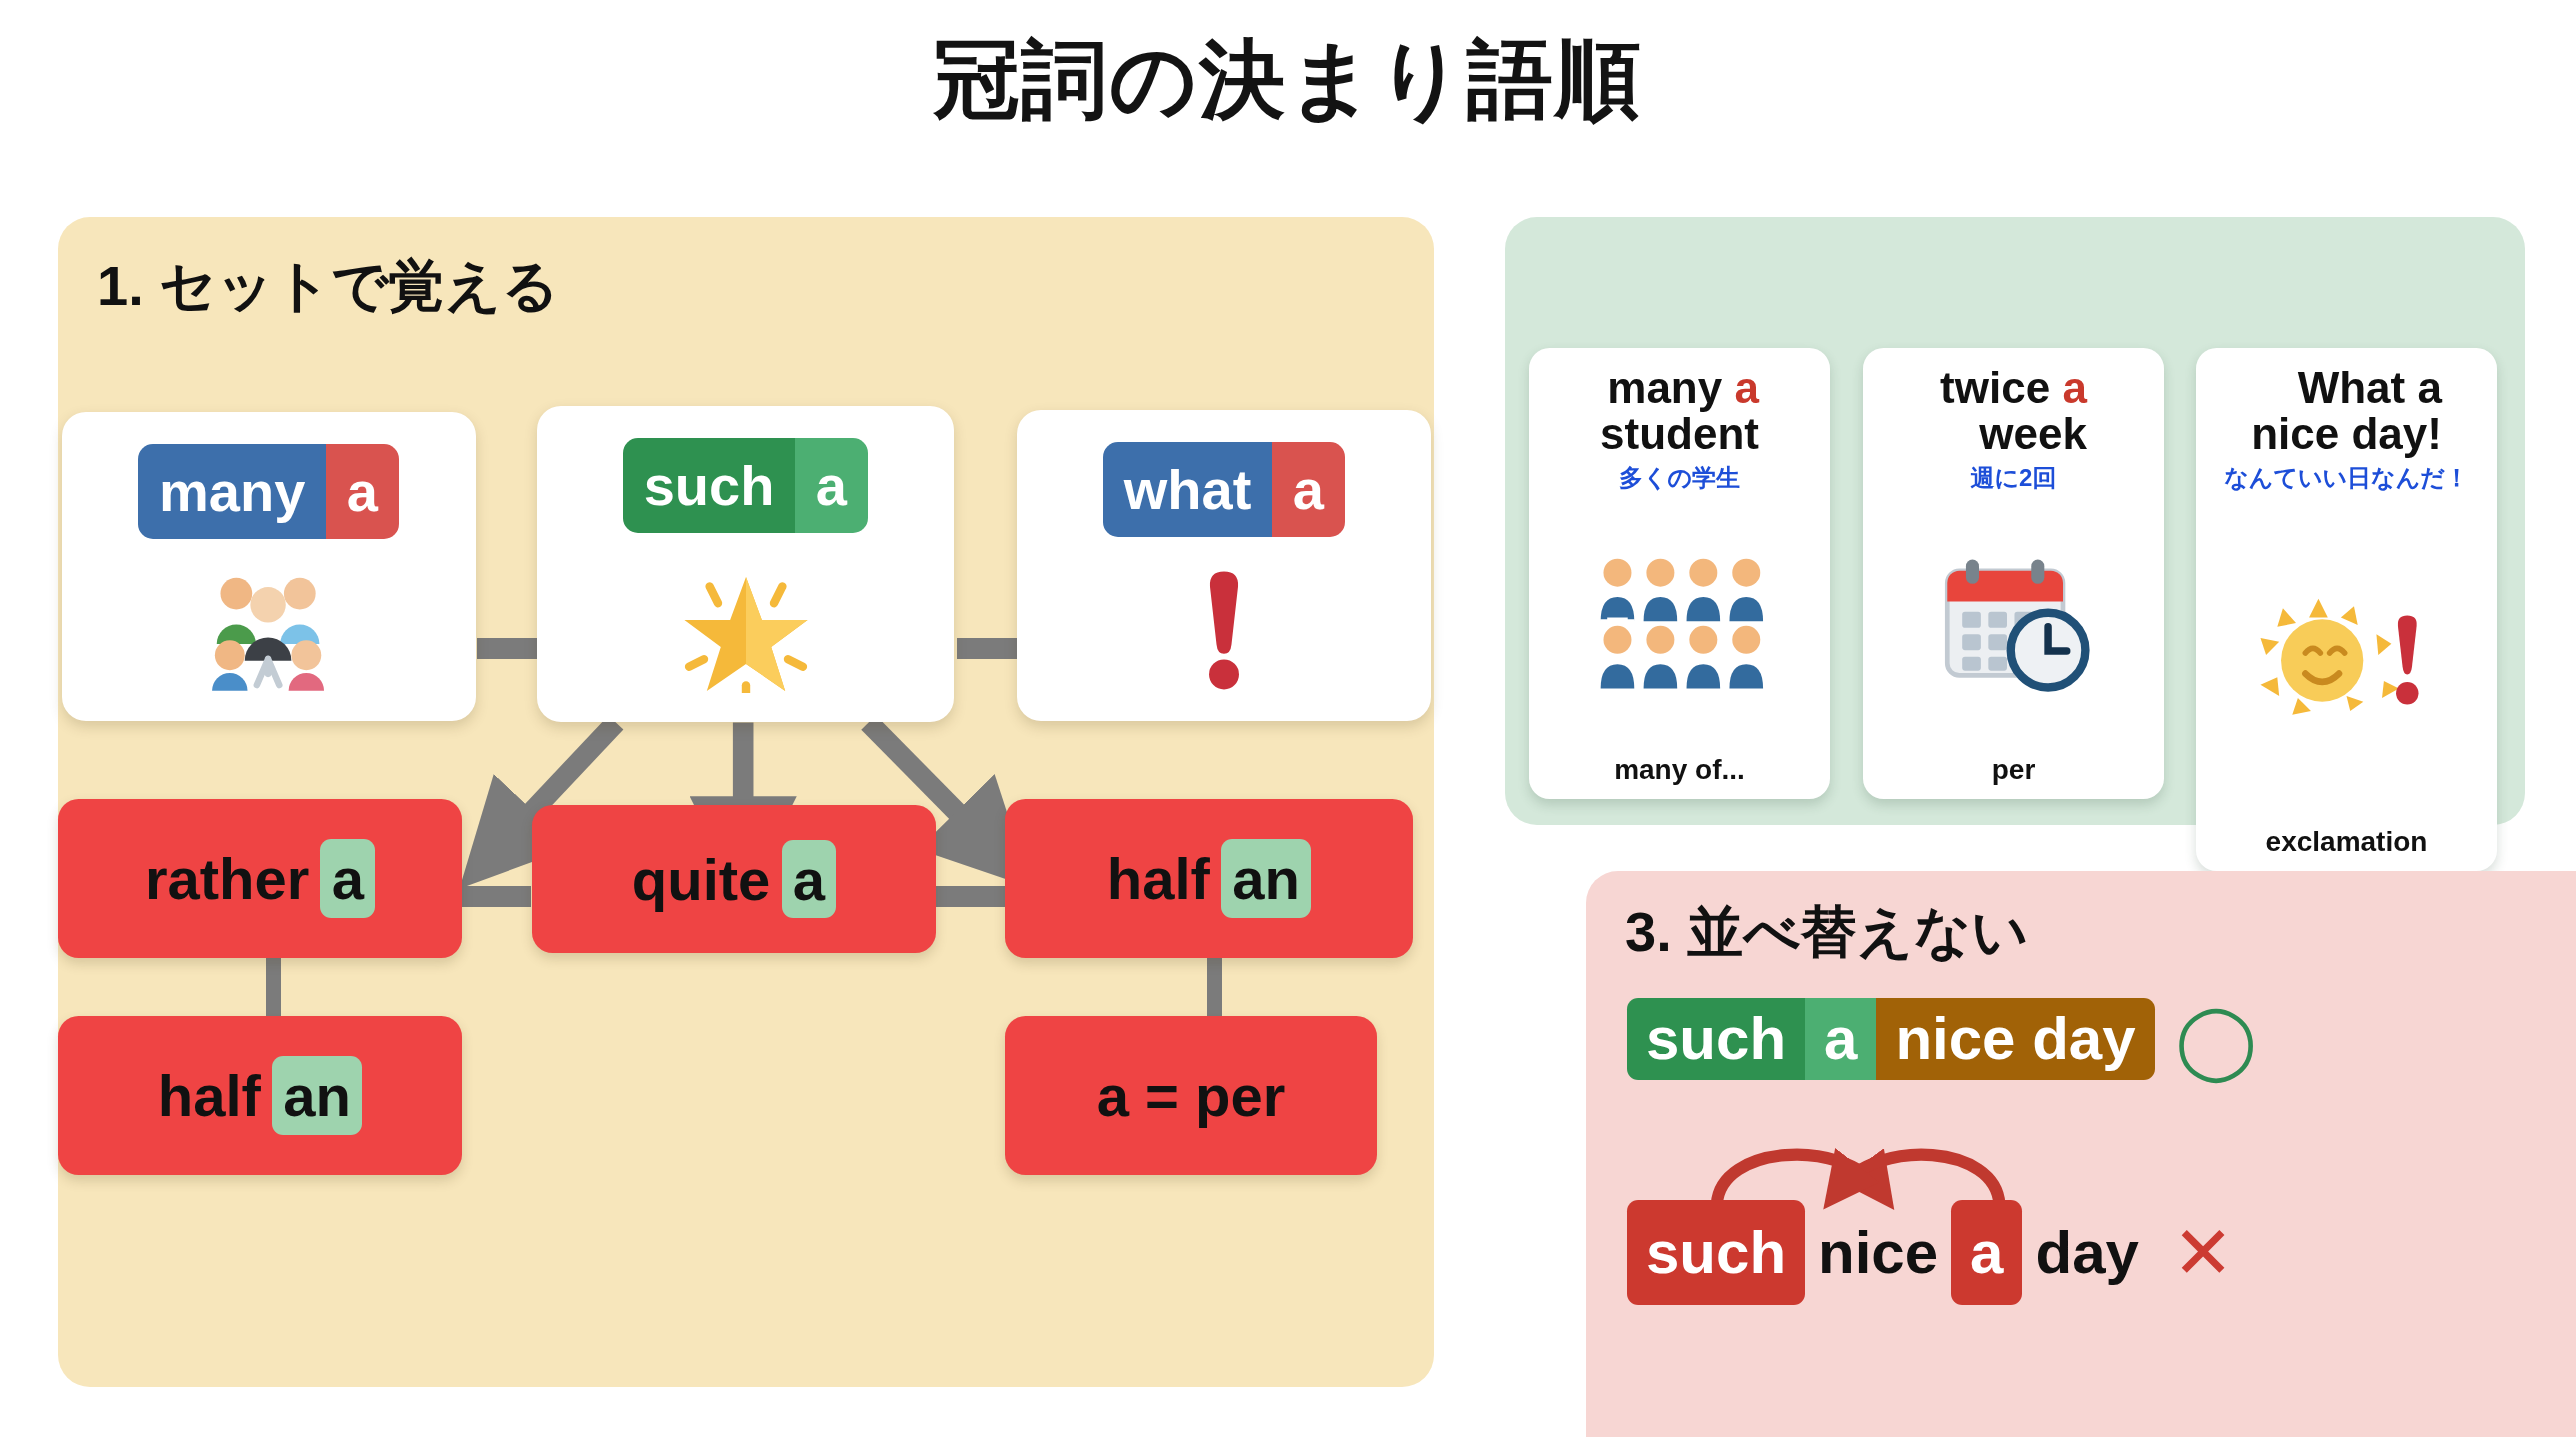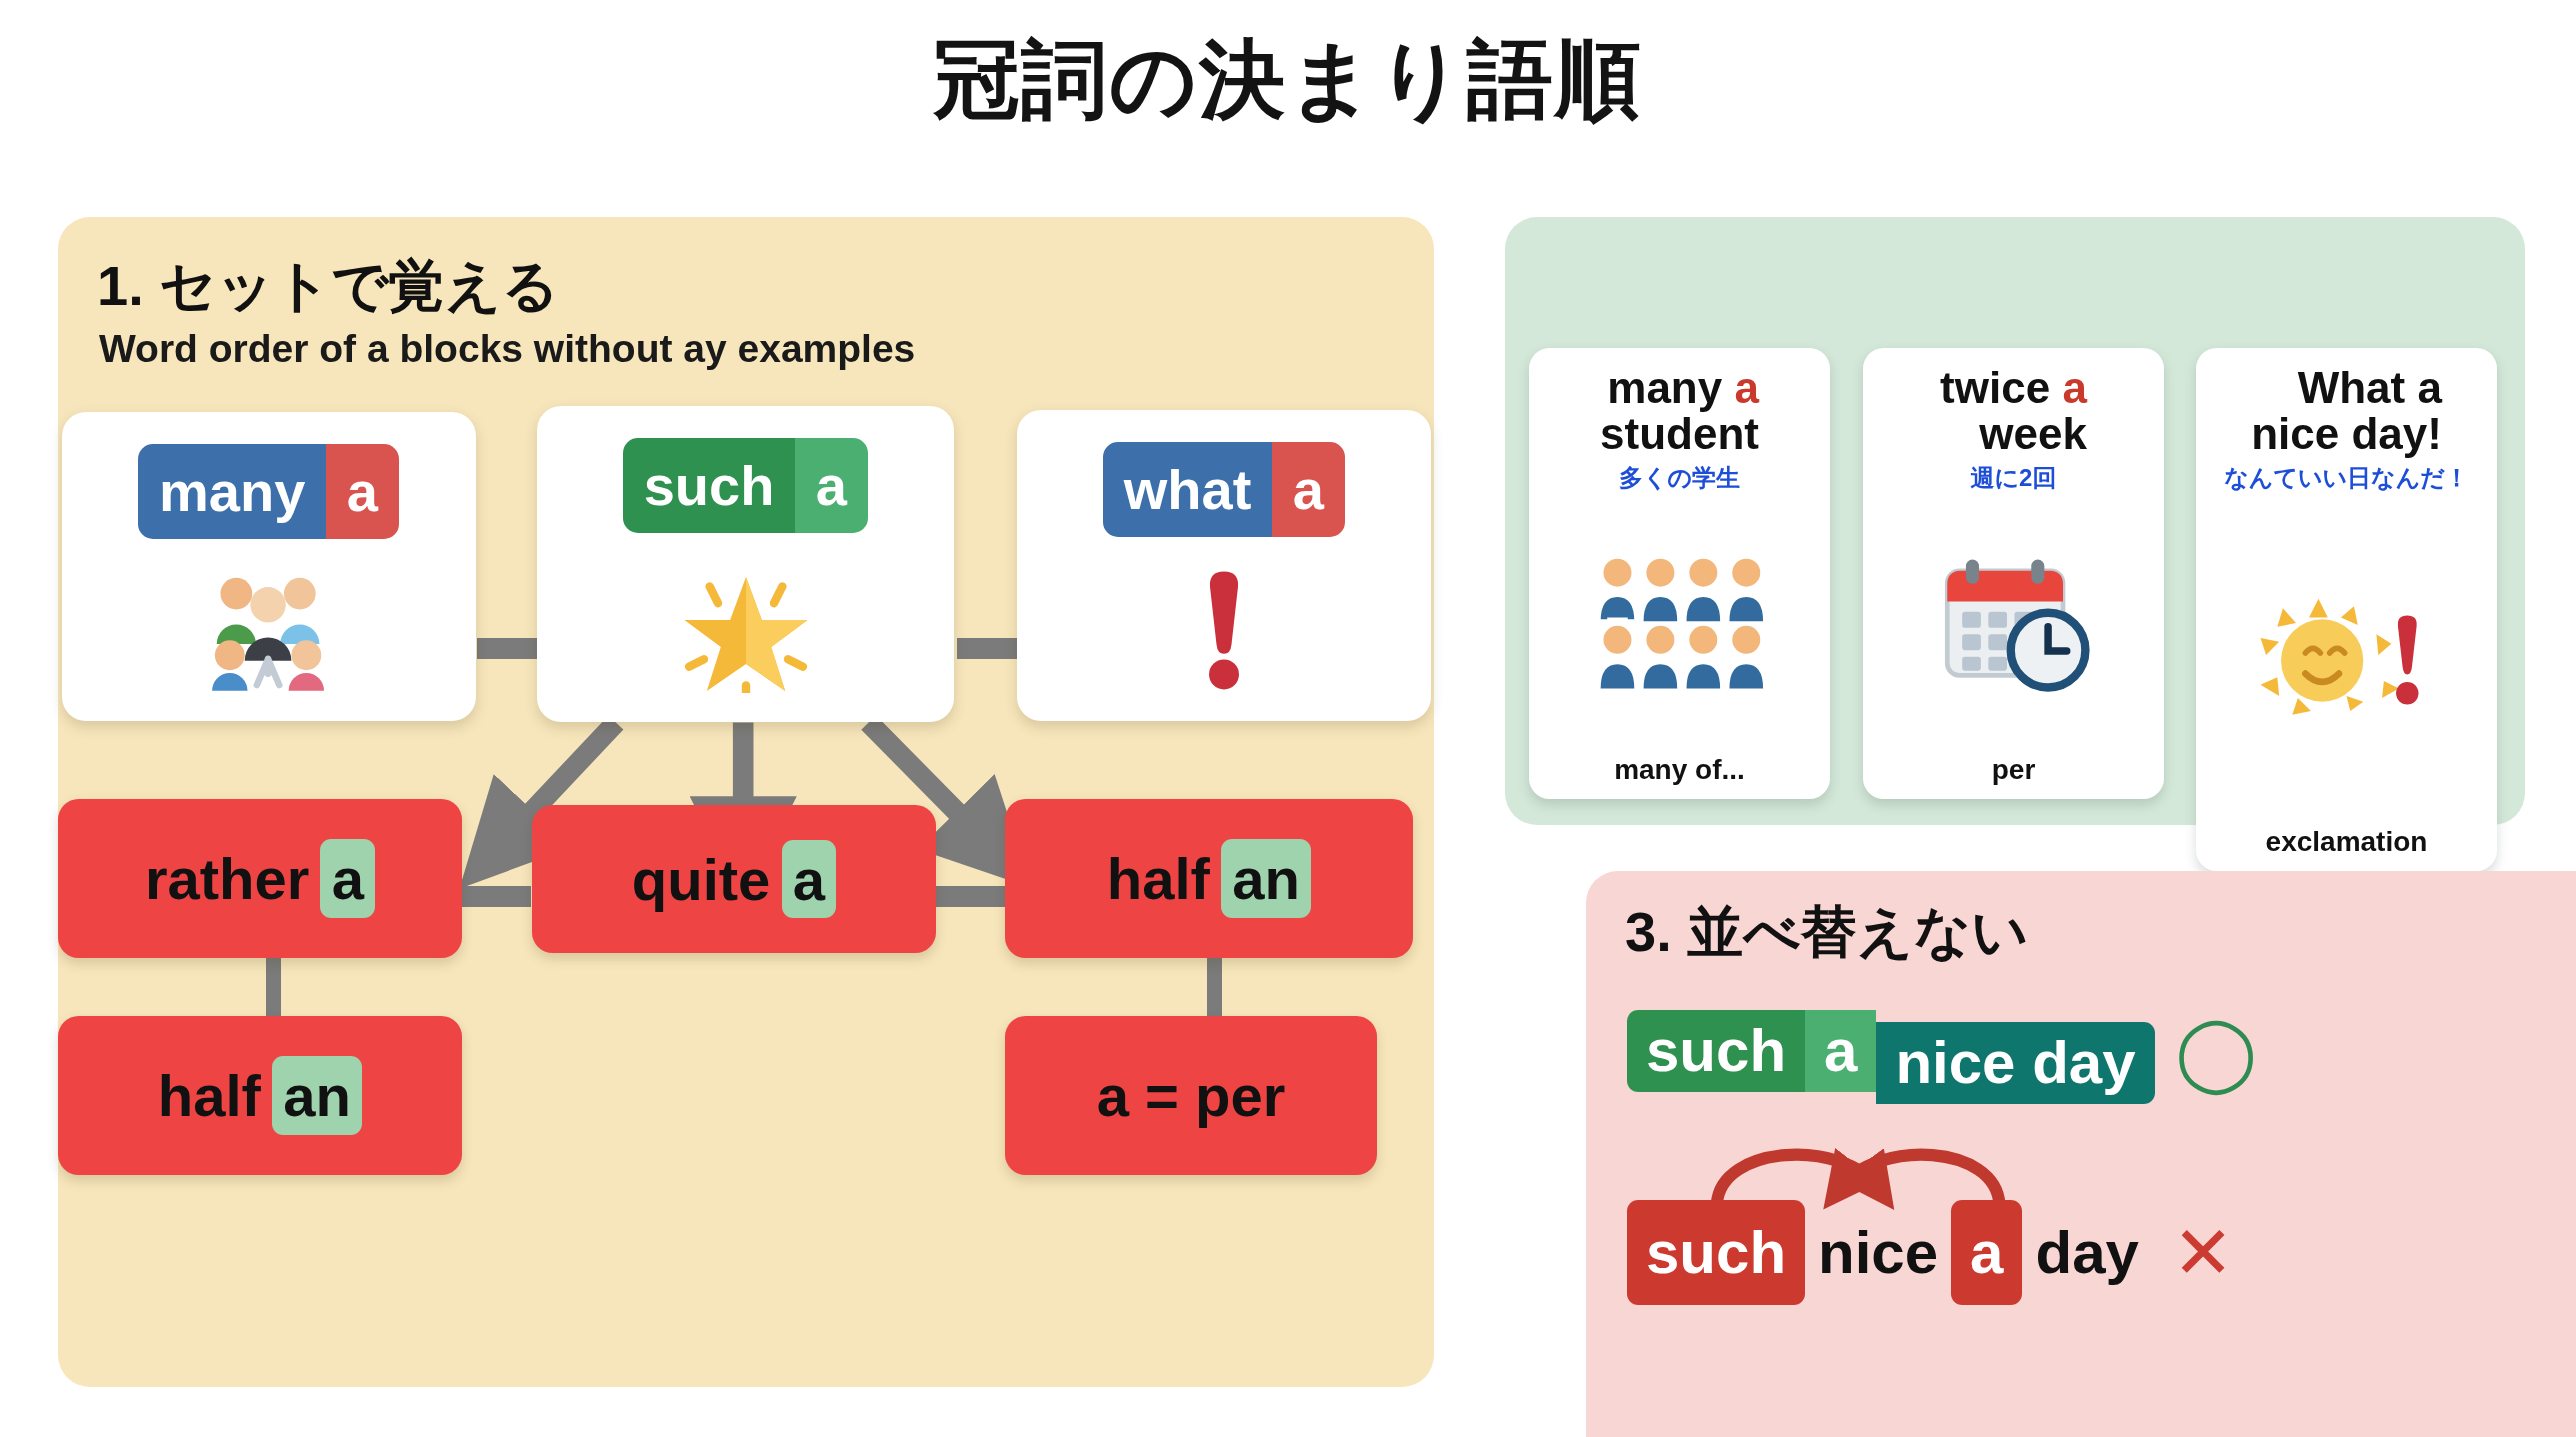--- a/index.html
+++ b/index.html
@@ -108,21 +108,20 @@
 </style>
 </head>
 <body>
 
 <div id="root">
 
   <div class="page-title">冠詞の決まり語順</div>
 
   <div class="panel panel-1">
     <div class="panel-head p1-head">1. セットで覚える</div>
-    <div class="p1-sub">Word order  of a blocks without ay examples</div>
 
     <div class="hbar" style="left:419px; top:421px; width:60px;"></div>
     <div class="hbar" style="left:899px; top:421px; width:60px;"></div>
 
     <svg class="arrows" width="1376" height="1170" viewBox="0 0 1470 1250">
       <defs>
         <marker id="ah" markerWidth="5.2" markerHeight="5.2" refX="2.6" refY="2.6" orient="auto">
           <path d="M0,0 L5.2,2.6 L0,5.2 Z" fill="#7b7b7b"></path>
         </marker>
       </defs>
@@ -312,21 +311,21 @@
       <div class="mini-foot">exclamation</div>
     </div>
   </div>
 
   <div class="panel panel-3">
     <div class="panel-head p3-head">3. 並べ替えない</div>
 
     <div class="srow" style="left:41px; top:127px;">
       <div class="pill" style="background:#2e9150; border-radius:11.2px 0 0 11.2px;">such</div>
       <div class="pill" style="background:#4caf72;">a</div>
-      <div class="pill" style="background:#0f766e; border-radius:0 11.2px 11.2px 0;margin-top:24px;">nice day</div>
+      <div class="pill" style="background:#a16207; border-radius:0 11.2px 11.2px 0;">nice day</div>
       <div class="mark ok">◯</div>
     </div>
 
     <svg class="arrows" style="left:41px; top:260px;" width="655" height="94" viewBox="0 0 700 100">
       <defs>
         <marker id="ahr" markerWidth="4.6" markerHeight="4.6" refX="2.3" refY="2.3" orient="auto">
           <path d="M0,0 L4.6,2.3 L0,4.6 Z" fill="#c0392f"></path>
         </marker>
       </defs>
       <path d="M96 78 C100 14 230 8 268 60" stroke="#c0392f" stroke-width="13" fill="none" marker-end="url(#ahr)"></path>

